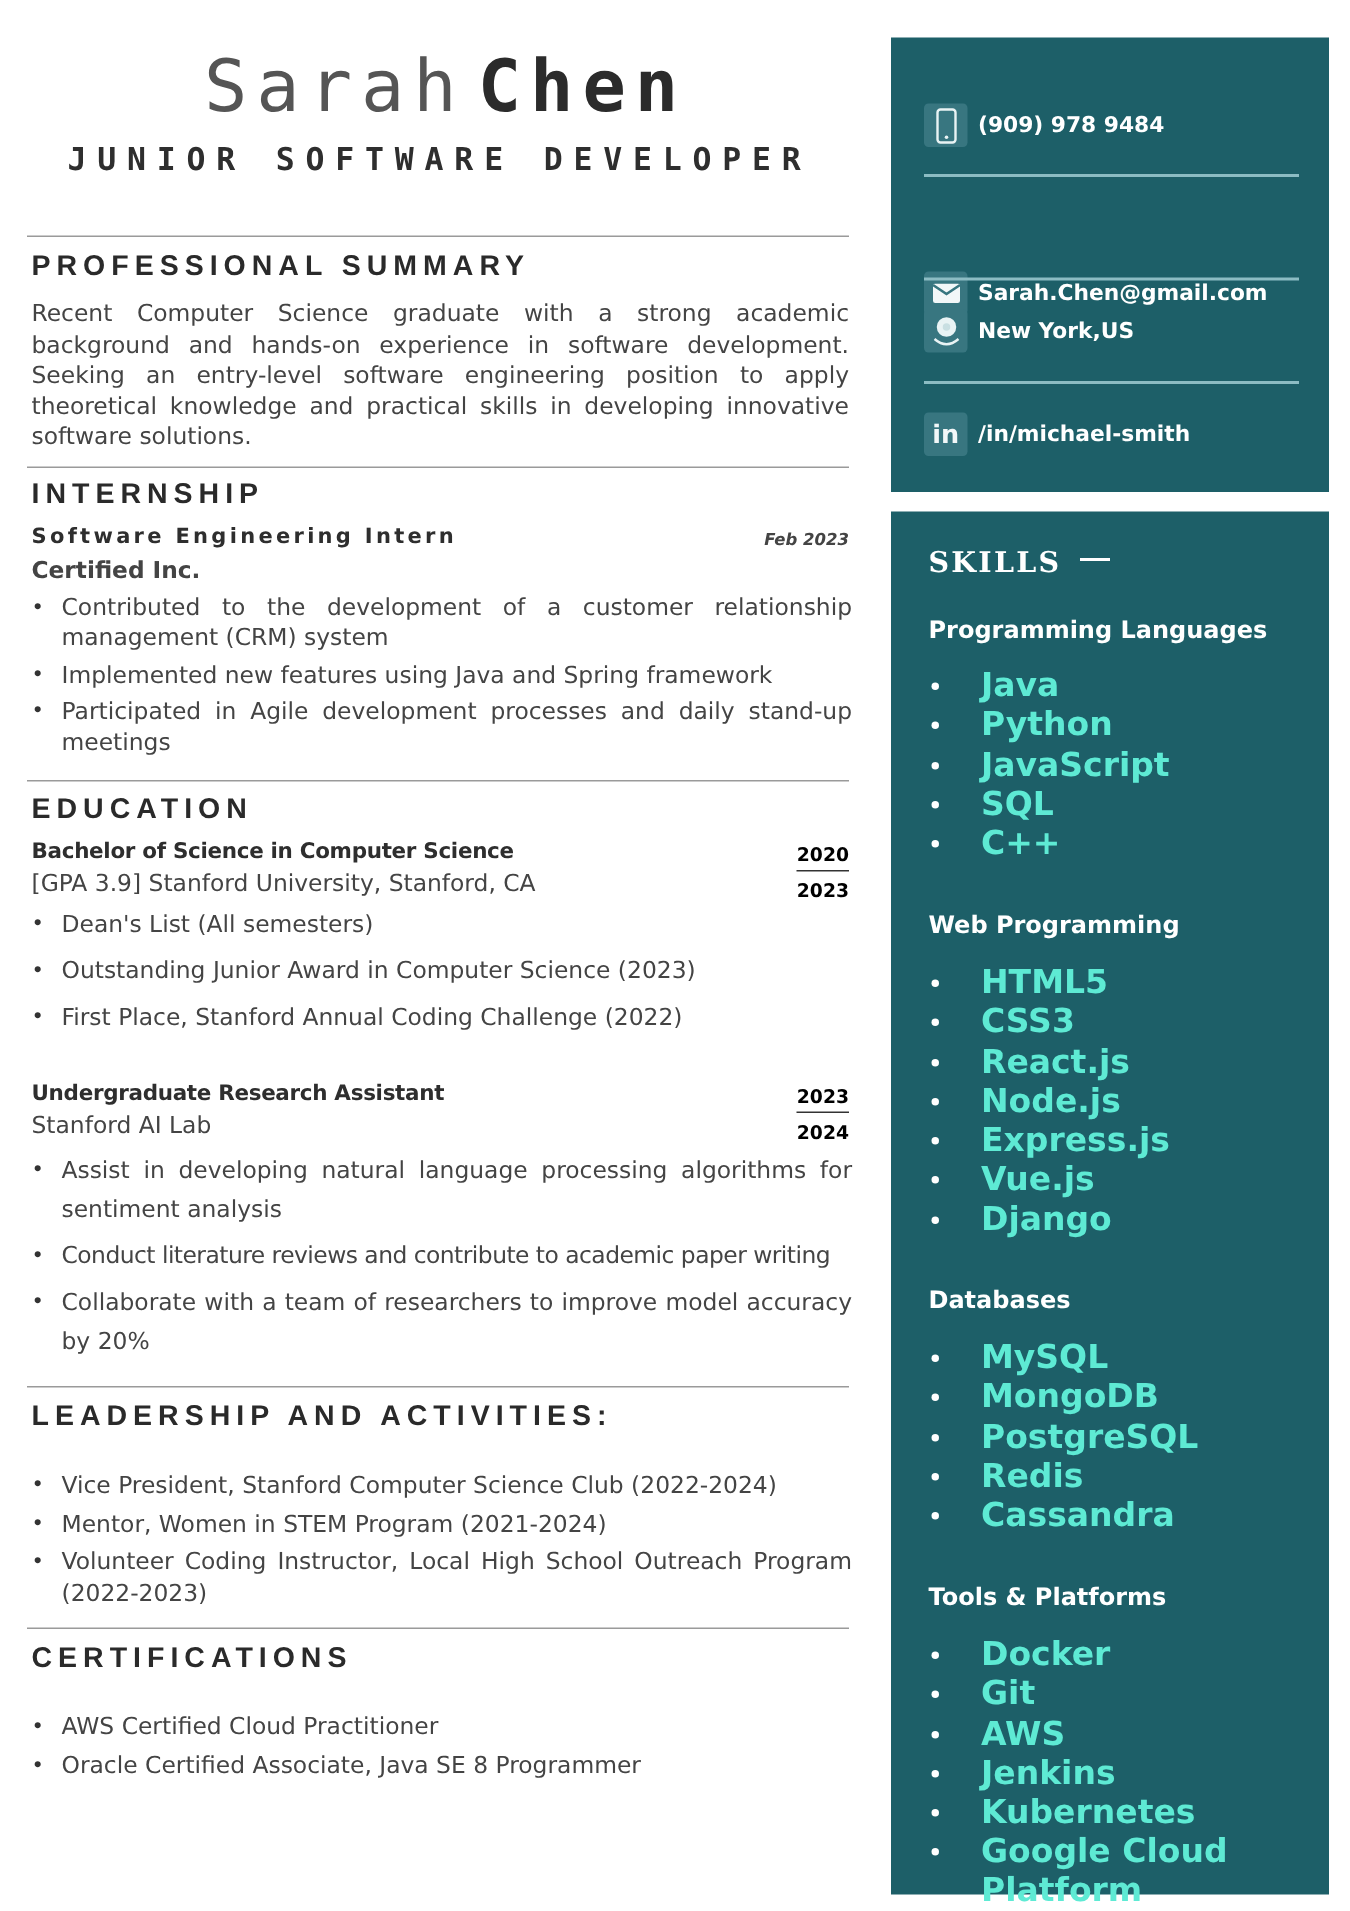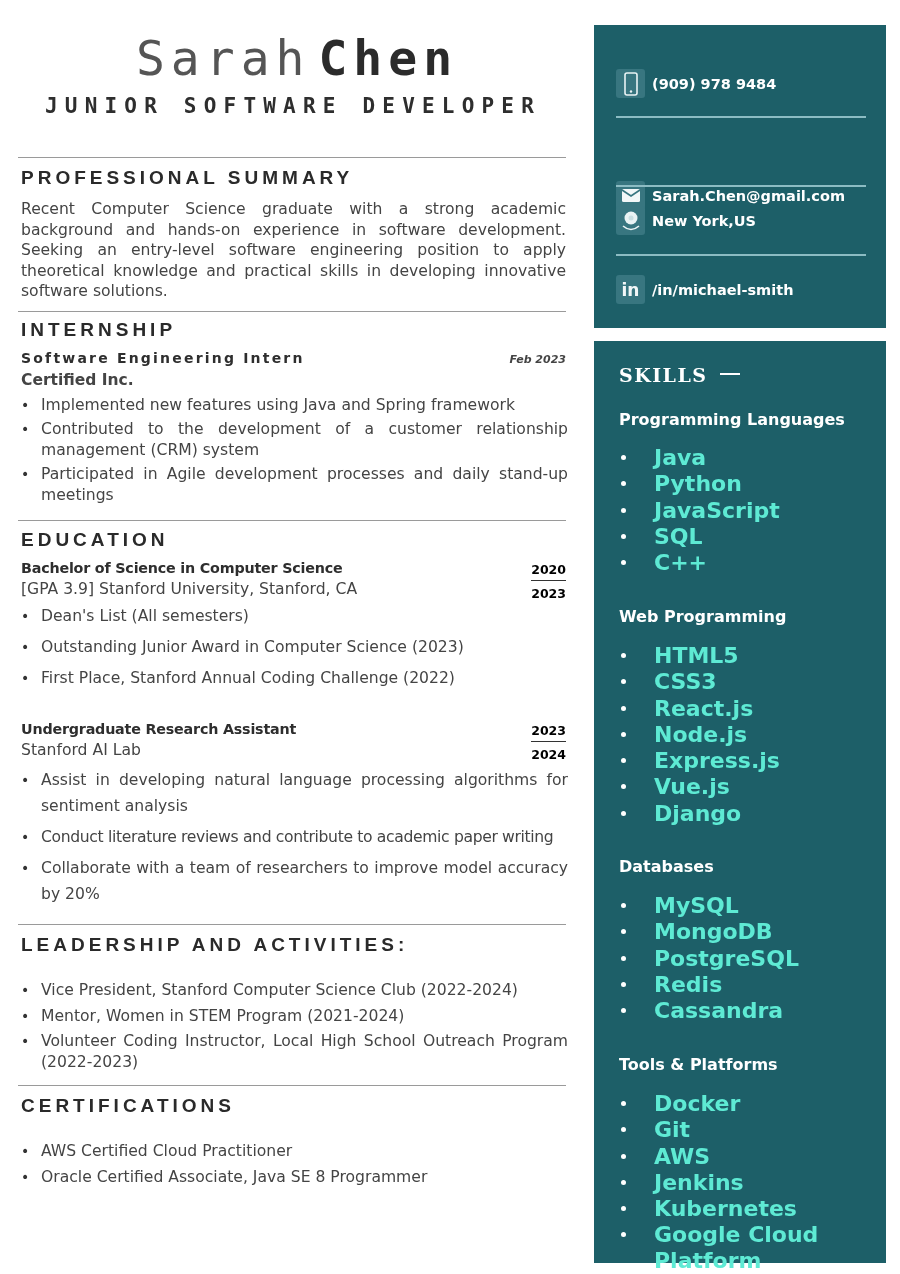--- a/index.html
+++ b/index.html
@@ -66,22 +66,22 @@
   <p class="summary" style="margin-top:10px;">Recent Computer Science graduate with a strong academic background and hands-on experience in software development. Seeking an entry-level software engineering position to apply theoretical knowledge and practical skills in developing innovative software solutions.</p>
 
   <div class="rule" style="margin-top:9px;"></div>
   <div class="sec-title" style="margin-top:7px;">INTERNSHIP</div>
   <div class="job-head" style="margin-top:9px;">
     <span class="job-title">Software Engineering Intern</span>
     <span class="job-date">Feb 2023</span>
   </div>
   <div class="company">Certified Inc.</div>
   <ul class="bul" style="margin-top:6px; line-height:20.5px;">
+    <li style="margin-bottom:4px;">Contributed to the development of a customer relationship management (CRM) system</li>
     <li style="margin-bottom:4px;">Implemented new features using Java and Spring framework</li>
-    <li style="margin-bottom:4px;">Contributed to the development of a customer relationship management (CRM) system</li>
     <li>Participated in Agile development processes and daily stand-up meetings</li>
   </ul>
 
   <div class="rule" style="margin-top:15px;"></div>
   <div class="sec-title" style="margin-top:8px;">EDUCATION</div>
 
   <div class="edu-head" style="margin-top:9px;">
     <div class="edu-title">Bachelor of Science in Computer Science</div>
     <div class="edu-sub">[GPA 3.9] Stanford University, Stanford, CA</div>
     <div class="years">

